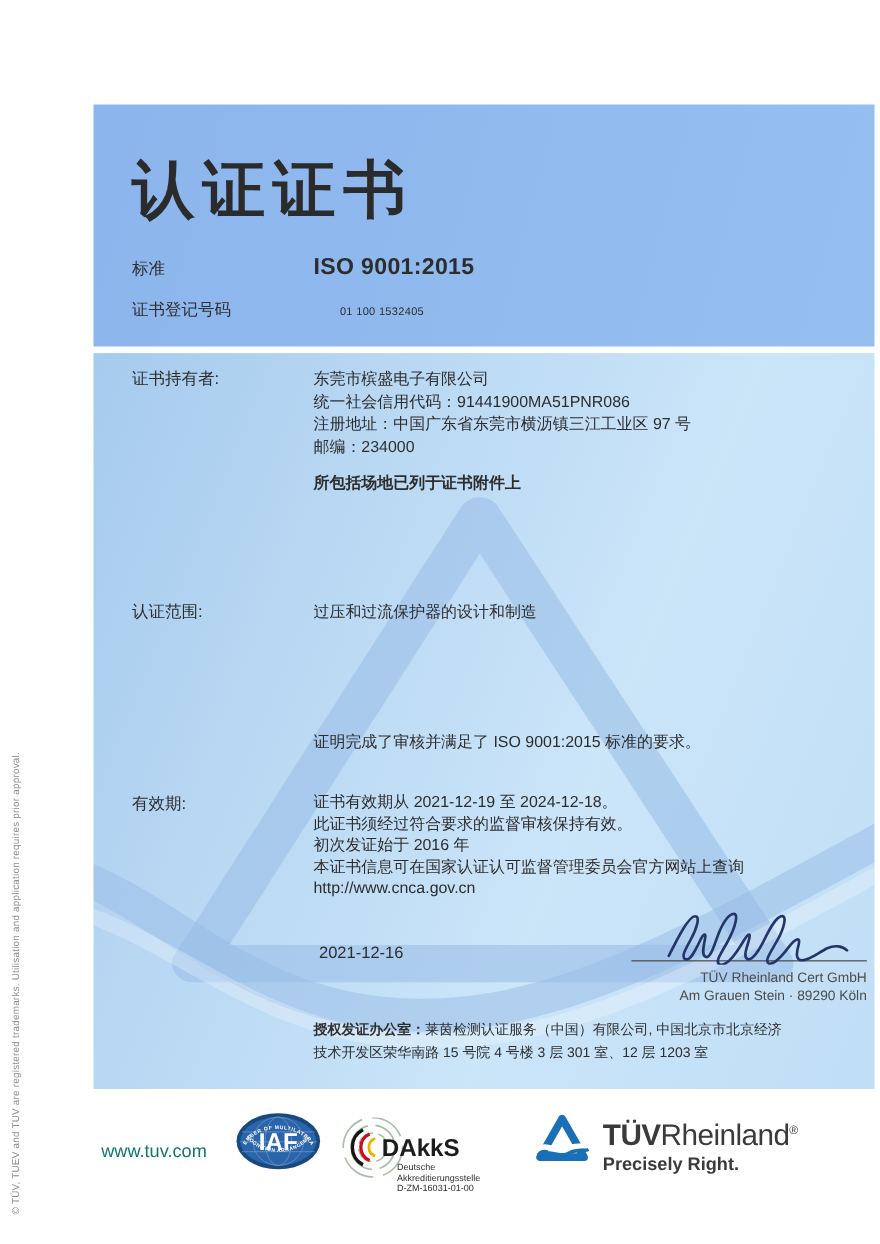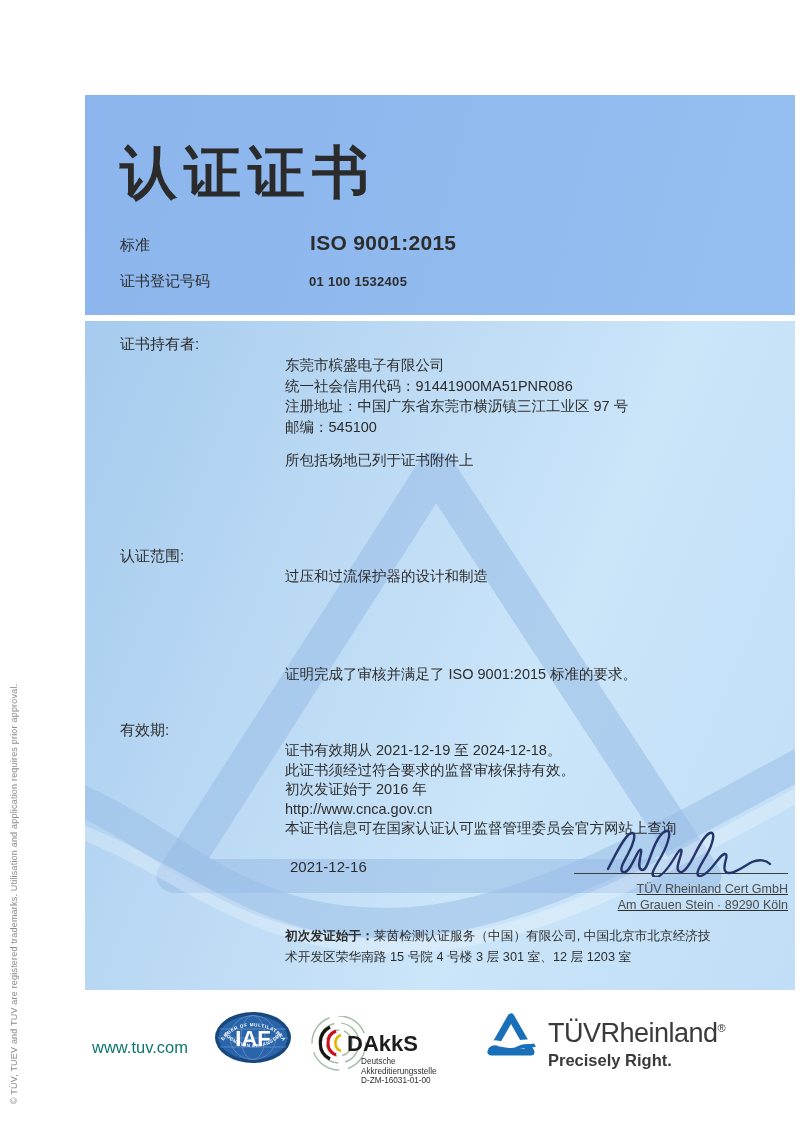--- a/index.html
+++ b/index.html
@@ -12,54 +12,54 @@
     white-space:nowrap; font-size:9px; color:#8c8c8c; letter-spacing:.2px; }
 
   
   .panel { position:absolute; left:85px; width:710px; }
   .panel-header { top:95px; height:220px; background:linear-gradient(105deg,#8bb5ec,#96bff1); }
   .panel-body   { top:321px; height:669px; background:linear-gradient(112deg,#a6cbee 0%,#b9d8f3 30%,#cbe5f9 62%,#c0def6 100%); overflow:hidden; }
 
   .cert-title { position:absolute; left:35px; top:40px; font-size:57px; font-weight:bold; letter-spacing:7px; color:#2b2b2b; }
   .hrow { position:absolute; left:35px; right:20px; display:flex; align-items:baseline; }
   .hrow .lbl { width:165px; flex:none; font-size:15px; }
-  .hrow-1 { top:136px;gap:25px; } .hrow-1 .val { font-size:21px; font-weight:bold; letter-spacing:.3px; }
-  .hrow-2 { top:177px;gap:24px; } .hrow-2 .val { font-size:13px; font-weight:bold; letter-spacing:.3px; }
+  .hrow-1 { top:136px; } .hrow-1 .val { font-size:21px; font-weight:bold; letter-spacing:.3px; }
+  .hrow-2 { top:177px;gap:24px; } .hrow-2 .val { font-size:10px; font-weight:normal; letter-spacing:.3px; }
 
   .watermark { position:absolute; inset:0; width:100%; height:100%; }
 
   .brow { position:absolute; left:35px; right:15px; display:flex; }
   .brow .lbl { width:165px; flex:none; font-size:15px; }
-  .brow .val { flex:1; font-size:14.5px;margin-top:20px; }
+  .brow .val { flex:1; font-size:14.5px; }
   .lines div { line-height:20.5px; }
-  .sites-note { margin-top:13px; line-height:20.5px; }
+  .sites-note { margin-top:13px; line-height:20.5px;font-weight:bold; }
   .vlines div { line-height:19.5px; }
 
   .row-holder   { top:14px; }
   .row-scope    { top:226px; }
   .audit-note   { position:absolute; left:200px; top:344px; font-size:14.5px; }
   .row-validity { top:400px; }
   .issue-date   { position:absolute; left:205px; top:537px; font-size:15px; }
 
-  .sign-block { position:absolute; right:7px; top:504px; width:214px; text-align:right;text-decoration:underline; }
+  .sign-block { position:absolute; right:7px; top:504px; width:214px; text-align:right; }
   .sign-svg { display:block; margin-left:auto; }
   .sign-line { border-bottom:1.4px solid #3e3e3e; margin-top:-4px; }
   .sign-org { margin-top:7px; font-size:12.5px; color:#4c4c4c; line-height:16px; }
 
   .issuing { position:absolute; left:200px; top:605px; width:432px; font-size:12.7px; line-height:1.62; color:#2d2d2d; }
   .issuing b { font-weight:bold; }
 
   
   .website { position:absolute; left:92px; top:1038px; font-size:16.5px; font-weight:500; color:#0f766e; }
   .iaf-logo { position:absolute; left:214px; top:1011px; }
   .dakks-logo { position:absolute; left:297px; top:1016px; }
   .tuv-logo { position:absolute; left:486px; top:1013px; display:flex; align-items:flex-start; }
   .tuv-text { margin-left:12px; color:#3a3a3a; }
   .tuv-brand { font-size:27px; line-height:30px; letter-spacing:-.5px; }
-  .tuv-brand .b { font-weight:normal; }
+  .tuv-brand .b { font-weight:bold; }
   .tuv-reg { font-size:11px; vertical-align:super; }
   .tuv-tagline { font-size:16.5px; font-weight:bold; margin-top:3px; }
 </style>
 </head>
 <body>
 
 <div class="page">
 
   <div class="copyright">© TÜV, TUEV and TUV are registered trademarks. Utilisation and application requires prior approval.</div>
 
@@ -83,59 +83,59 @@
       <path d="M-20 505 C 70 535 130 615 250 625 C 380 633 490 560 660 455" fill="none" stroke="#ffffff" stroke-opacity="0.25" stroke-width="14" stroke-linecap="round"></path>
     </svg>
 
     <div class="brow row-holder">
       <div class="lbl">证书持有者:</div>
       <div class="val">
         <div class="lines">
           <div>东莞市槟盛电子有限公司</div>
           <div>统一社会信用代码：91441900MA51PNR086</div>
           <div>注册地址：中国广东省东莞市横沥镇三江工业区 97 号</div>
-          <div>邮编：545100</div>
+          <div>邮编：234000</div>
         </div>
         <div class="sites-note">所包括场地已列于证书附件上</div>
       </div>
     </div>
 
     <div class="brow row-scope">
       <div class="lbl">认证范围:</div>
       <div class="val">过压和过流保护器的设计和制造</div>
     </div>
 
     <div class="audit-note">证明完成了审核并满足了 ISO 9001:2015 标准的要求。</div>
 
     <div class="brow row-validity">
       <div class="lbl">有效期:</div>
       <div class="val vlines">
         <div>证书有效期从 2021-12-19 至 2024-12-18。</div>
         <div>此证书须经过符合要求的监督审核保持有效。</div>
         <div>初次发证始于 2016 年</div>
+        <div>本证书信息可在国家认证认可监督管理委员会官方网站上查询</div>
         <div>http://www.cnca.gov.cn</div>
-        <div>本证书信息可在国家认证认可监督管理委员会官方网站上查询</div>
       </div>
     </div>
 
     <div class="issue-date">2021-12-16</div>
 
     <div class="sign-block">
       <svg class="sign-svg" width="190" height="52" viewBox="0 0 190 52">
         <path d="M10 44 C 18 28 28 8 34 8 C 39 8 35 20 30 29 C 25 38 21 45 25 47 C 30 49 35 37 39 29 C 41 25 44 22 43 28 C 42 34 39 44 44 45 C 48 46 51 35 54 27 C 57 19 62 8 68 6 C 74 4 71 17 64 30 C 57 43 51 50 57 52 C 63 53 71 42 77 32 C 81 25 85 21 83 29 C 81 37 77 45 82 47 C 86 48 92 39 96 31 C 100 23 106 10 112 8 C 118 6 115 19 108 31 C 101 43 97 49 101 51 C 106 52 113 44 119 36 C 125 28 130 26 128 34 C 126 41 125 48 131 48 C 138 48 146 41 154 37 C 161 34 168 35 172 39" fill="none" stroke="#25356b" stroke-width="2.4" stroke-linecap="round"></path>
       </svg>
       <div class="sign-line"></div>
       <div class="sign-org">
         <div>TÜV Rheinland Cert GmbH</div>
         <div>Am Grauen Stein · 89290 Köln</div>
       </div>
     </div>
 
     <div class="issuing">
-      <b>初次发证始于：</b><span>莱茵检测认证服务（中国）有限公司, 中国北京市北京经济技术开发区荣华南路 15 号院 4 号楼 3 层 301 室、12 层 1203 室</span>
+      <b>授权发证办公室：</b><span>莱茵检测认证服务（中国）有限公司, 中国北京市北京经济技术开发区荣华南路 15 号院 4 号楼 3 层 301 室、12 层 1203 室</span>
     </div>
   </div>
 
   <div class="website">www.tuv.com</div>
 
   <svg class="iaf-logo" width="78" height="53" viewBox="0 0 78 53">
     <defs>
       <path id="iafTop" d="M 9 31 A 31 21 0 0 1 69 31" fill="none"></path>
       <path id="iafBot" d="M 10 22 A 31 22 0 0 0 68 22" fill="none"></path>
     </defs>

